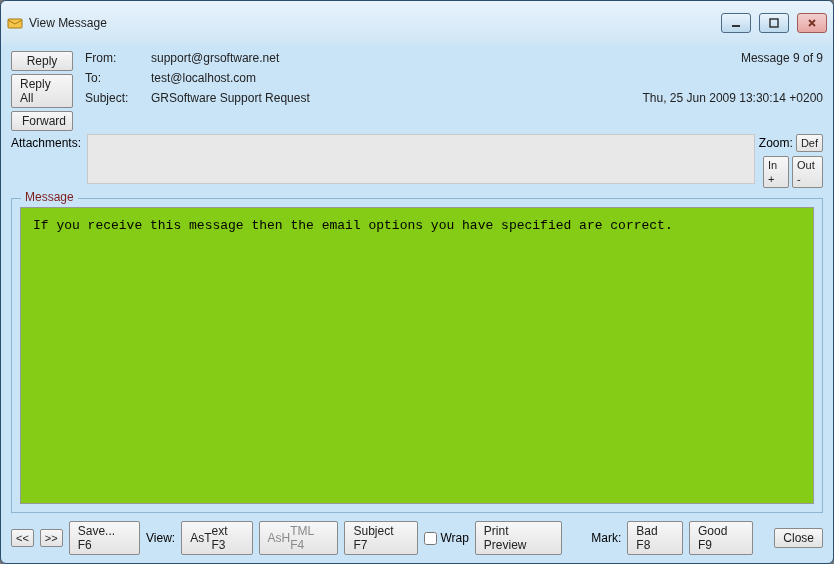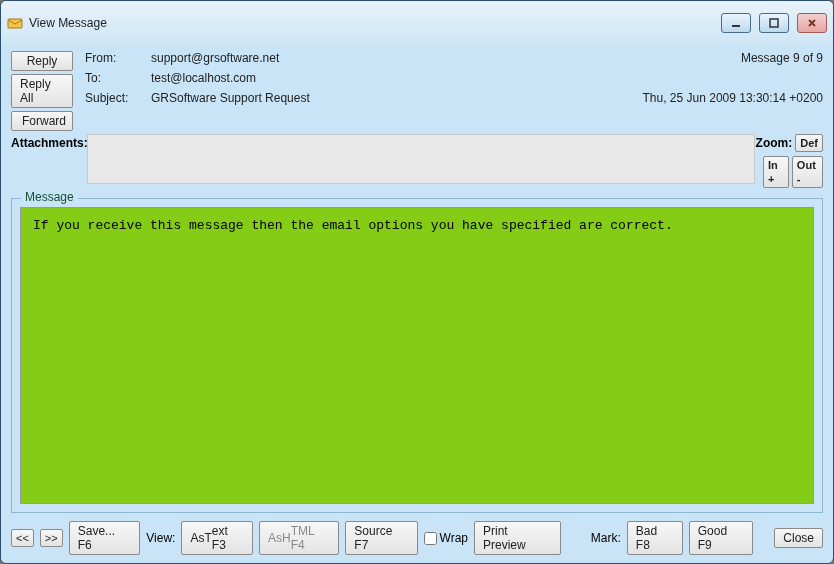--- a/index.html
+++ b/index.html
@@ -43,31 +43,31 @@
   .btn.disabled{color:#8a8a8a;}
   .btn .u{}
   .small-btn{padding:1px 4px;min-height:18px;font-size:11px;}
 
   .field-col{flex:1;display:flex;flex-direction:column;gap:6px;}
   .row{display:flex;align-items:flex-start;gap:14px;}
   .lbl{width:52px;color:#222;}
   .val{color:#222;}
   .right{margin-left:auto;text-align:right;color:#222;}
 
-  .attach-row{display:flex;align-items:flex-start;gap:4px;margin-top:3px;font-weight:bold;}
+  .attach-row{display:flex;align-items:flex-start;gap:4px;margin-top:3px;}
   .attach-label{width:72px;text-align:left;padding-top:2px;}
   .attach-box{
     flex:1;height:48px;background:#e8e8e8;border:1px solid #c9c9c9;
   }
   .zoom-col{width:60px;display:flex;flex-direction:column;align-items:flex-end;gap:4px;padding-left:4px;}
   .zoom-top{display:flex;align-items:center;gap:3px;margin-left:16px;}
   .zoom-bot{display:flex;gap:3px;}
 
   .msg-group{flex:1;display:flex;flex-direction:column;margin-top:10px;position:relative;}
-  .msg-legend{position:absolute;top:-8px;left:10px;background:#c9e4f7;padding:0 4px;color:#14532d;z-index:2;}
+  .msg-legend{position:absolute;top:-8px;left:10px;background:#c9e4f7;padding:0 4px;color:#7f1d1d;z-index:2;}
   .msg-border{flex:1;border:1px solid #8fb6d0;padding:8px;display:flex;}
   .msg-body{
     flex:1;background:#84cc16;border:1px solid #999;
     padding:10px 12px;font-family:"Courier New",monospace;font-size:13px;
     color:#000;overflow-y:scroll;white-space:pre-wrap;
   }
 
   .bottombar{display:flex;align-items:center;gap:6px;padding-top:8px;justify-content:center;}
   .cblabel{display:flex;align-items:center;gap:3px;}
   input[type=checkbox]{margin:0;}
@@ -172,21 +172,21 @@
       <span class="btn">
           <span>As </span>
           <span class="u">T</span>
           <span>ext F3</span>
         </span>
       <span class="btn disabled">
           <span>As </span>
           <span class="u">H</span>
           <span>TML F4</span>
         </span>
-      <span class="btn">Source F7</span>
+      <span class="btn">Subject F7</span>
       <label class="cblabel">
         <input type="checkbox" style="">
         <span>Wrap</span>
       </label>
       <span class="btn">Print Preview</span>
       <span style="width:18px;"></span>
       <span>Mark:</span>
       <span class="btn">
           <span class="u">Bad F8</span>
         </span>

